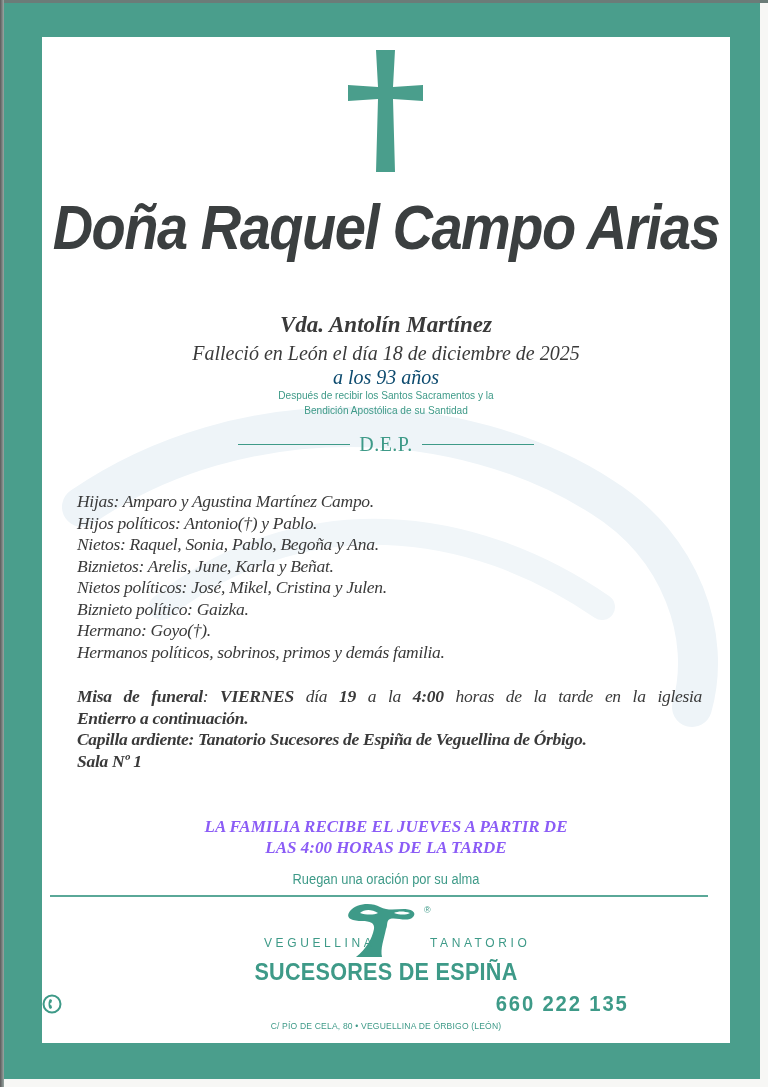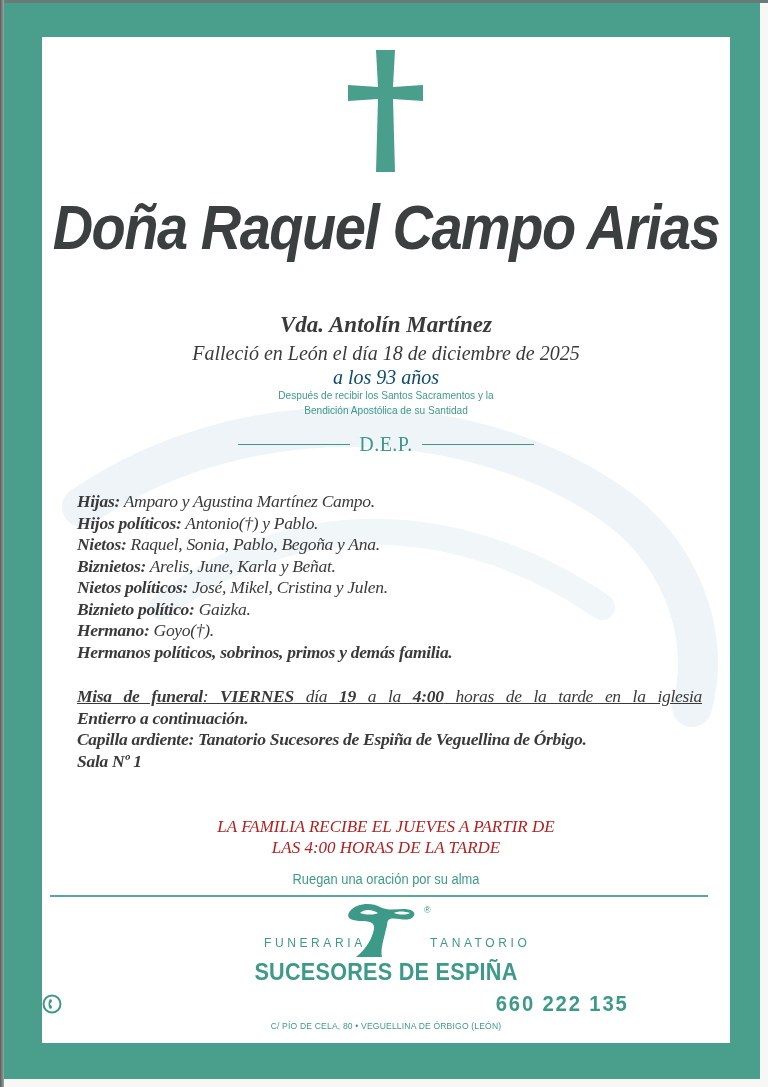--- a/index.html
+++ b/index.html
@@ -58,31 +58,31 @@
     .dep-line { width: 112px; height: 1.5px; background: #3e9a88; }
     .dep {
       font-size: 20px; color: #3e9a88; margin: 0 9px; letter-spacing: 0.5px;
     }
     .family {
       position: absolute; left: 35px; top: 454px; width: 640px;
       font-size: 17.5px; line-height: 21.5px; color: #3a3a3a; font-style: italic;
       letter-spacing: -0.3px;
     }
     .family .row { white-space: nowrap; }
-    .family b { font-weight: bold; }
+    .family b { font-weight: normal; }
     .funeral {
       position: absolute; left: 35px; top: 649px; width: 625px;
       font-size: 17.5px; line-height: 21.5px; color: #3a3a3a; font-style: italic;
       letter-spacing: -0.3px;
     }
     .funeral .row { white-space: nowrap; }
-    .funeral .just { text-align: justify; text-align-last: justify; white-space: normal; text-decoration: underline; }
+    .funeral .just { text-align: justify; text-align-last: justify; white-space: normal; }
     .receives {
-      top: 779px; font-style: italic; font-weight: normal; font-size: 17px;
-      line-height: 21px; color: #b91c1c;
+      top: 779px; font-style: italic; font-weight: bold; font-size: 17px;
+      line-height: 21px; color: #8b5cf6;
     }
     .pray {
       top: 834px; font-family: "Liberation Sans", sans-serif; font-size: 14px;
       color: #3e9a88; transform: scaleX(0.92);
     }
     .separator {
       position: absolute; left: 8px; top: 858px; width: 658px; height: 1.5px;
       background: #5aa898;
     }
     .logo-wrap { position: absolute; left: 290px; top: 862px; }
@@ -169,21 +169,21 @@
   <div class="center pray">Ruegan una oración por su alma</div>
 
   <div class="separator"></div>
 
   <div class="logo-wrap">
     <svg width="110" height="60" viewBox="0 0 110 60">
       <path d="M18 12 C 24 4, 40 3, 48 8 C 56 12, 64 10, 72 10 C 80 10, 86 14, 80 19 C 74 23, 64 18, 58 20 C 54 22, 56 26, 54 30 C 52 40, 48 50, 50 58 L 24 58 C 34 50, 40 40, 42 30 C 43 24, 38 22, 30 22 C 22 22, 12 20, 18 12 Z M 28 14 C 34 16, 42 16, 46 14 C 40 10, 32 10, 28 14 Z M 62 14 C 68 16, 74 16, 78 14 C 72 12, 66 12, 62 14 Z" fill="#3e9a88"></path>
       <text x="92" y="14" font-family="Liberation Sans, sans-serif" font-size="9" fill="#3e9a88">®</text>
     </svg>
   </div>
-  <div class="fun-label">FUNERARIA</div>
+  <div class="fun-label">VEGUELLINA</div>
   <div class="tan-label">TANATORIO</div>
 
   <div class="center company">SUCESORES DE ESPIÑA</div>
 
   <div class="phone-row">
     <svg class="phone-icon" viewBox="0 0 20 20">
       <circle cx="10" cy="10" r="8.5" fill="none" stroke="#3e9a88" stroke-width="2"></circle>
       <path d="M8 5 C 6 7, 6 13, 8 15 L 10 14 L 9.5 11.5 L 8.5 11 C 8 10, 8 9.5, 8.5 9 L 9.5 8.5 L 10 6 Z" fill="#3e9a88"></path>
     </svg>
     <span class="phone">660 222 135</span>

